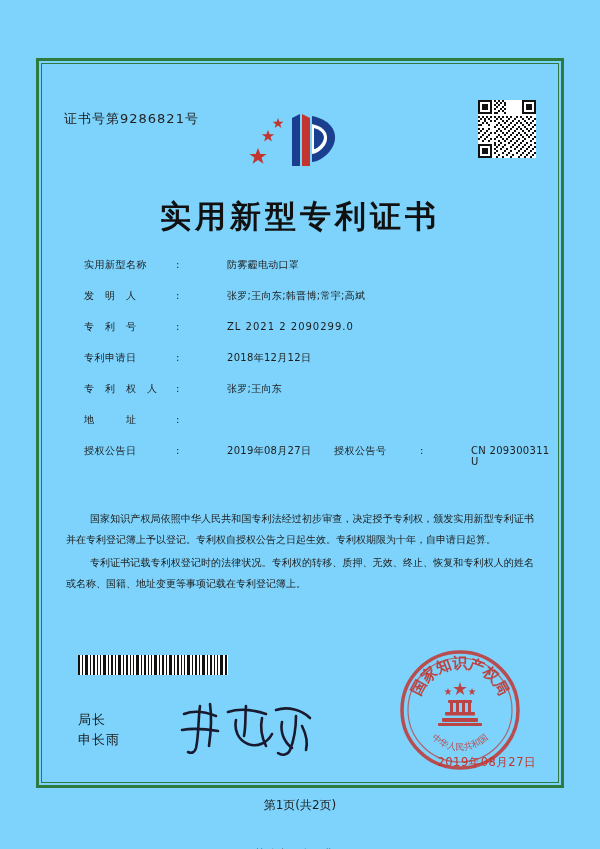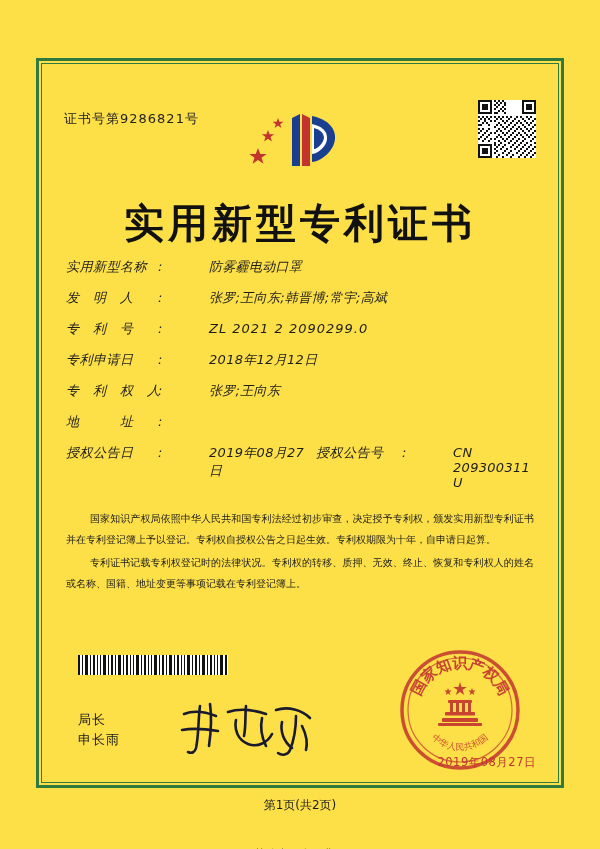--- a/index.html
+++ b/index.html
@@ -11,21 +11,21 @@
     width: 600px;
     height: 849px;
     font-family: "Liberation Serif", serif;
     color: #1a1a1a;
     overflow: hidden;
   }
   .page {
     position: relative;
     width: 600px;
     height: 849px;
-    background: #fde047;
+    background: #7dd3fc;
   }
   
   .frame-outer {
     position: absolute;
     left: 36px;
     top: 58px;
     width: 528px;
     height: 730px;
     border: 3px solid #2f7a3f;
     box-sizing: border-box;
@@ -69,36 +69,35 @@
     width: 120px;
     height: 76px;
   }
 
   .title {
     position: absolute;
     left: 0;
     right: 0;
     top: 196px;
     text-align: center;
-    font-size: 40px;
+    font-size: 31px;
     font-weight: bold;
     letter-spacing: 4px;
     color: #111;
     font-family: "DejaVu Sans", "Liberation Sans", sans-serif;
   }
 
   .fields {
     position: absolute;
-    left: 66px;
+    left: 84px;
     top: 258px;
     width: 470px;
-    font-size: 13px;
+    font-size: 10px;
     font-family: "DejaVu Sans", "Liberation Sans", sans-serif;
     color: #1d1d1d;
-    font-style: italic;
   }
   .field-row {
     display: flex;
     align-items: baseline;
     height: 31px;
   }
   .field-label {
     width: 92px;
     flex: 0 0 92px;
     letter-spacing: 0.5px;

